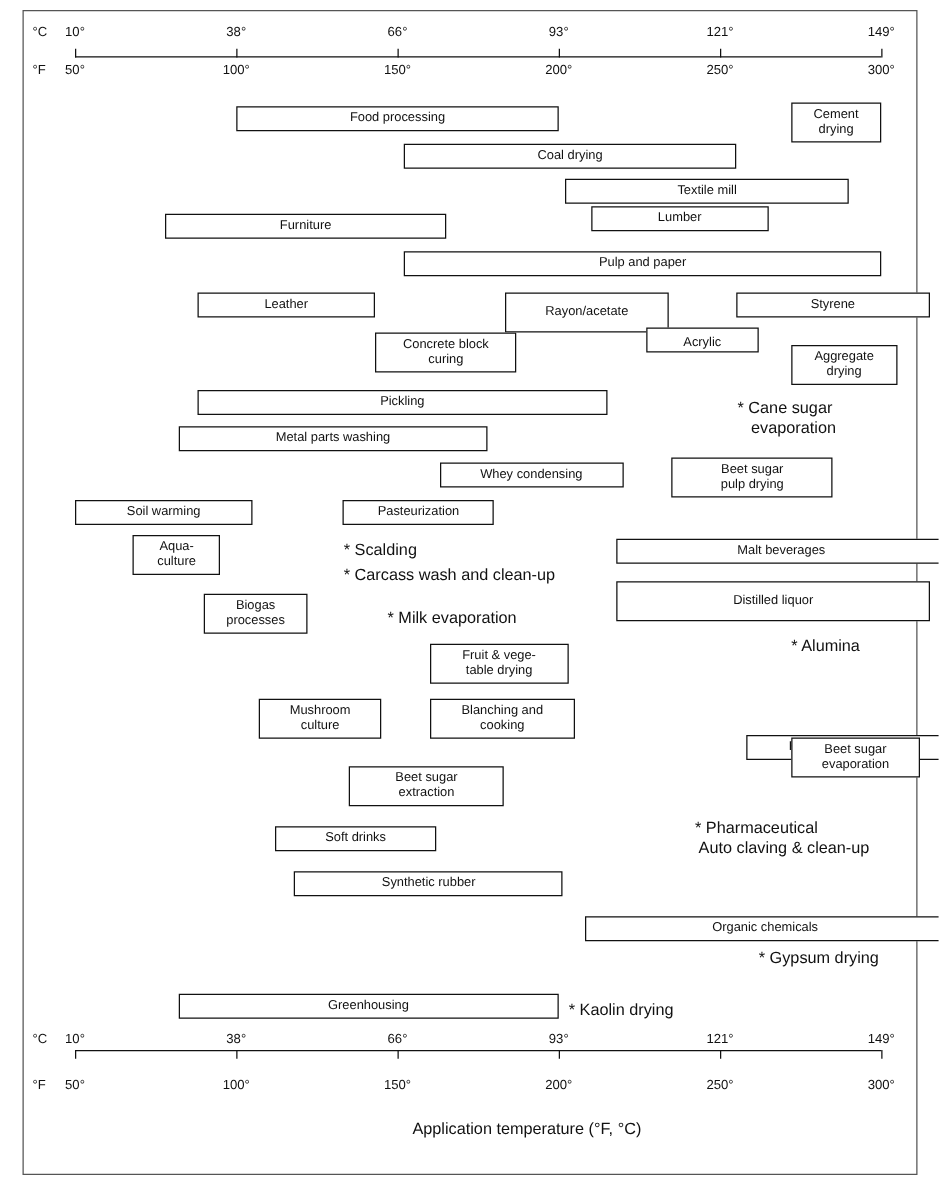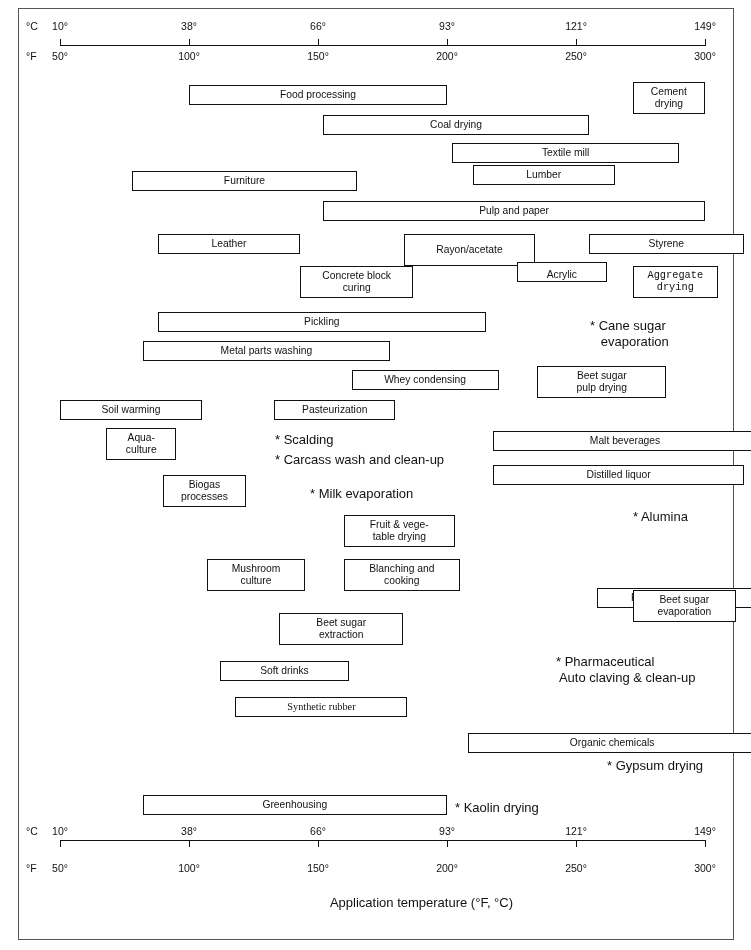--- a/index.html
+++ b/index.html
@@ -152,21 +152,21 @@
     </div>
     <div class="bar" style="left: 588.9px; top: 234px; width: 154.8px; height: 20px;">
       <span>Styrene</span>
     </div>
     <div class="bar" style="left: 299.94px; top: 266px; width: 113.52px; height: 32px;">
       <span>Concrete block<br>curing</span>
     </div>
     <div class="bar" style="left: 516.66px; top: 262px; width: 90.3px; height: 20px; align-items: flex-end;">
       <span>Acrylic</span>
     </div>
-    <div class="bar" style="left: 632.76px; top: 266px; width: 85.14px; height: 32px; font-family: Liberation Mono, monospace;">
+    <div class="bar" style="left: 632.76px; top: 276px; width: 85.14px; height: 32px;">
       <span>Aggregate<br>drying</span>
     </div>
     <div class="bar" style="left: 158.04px; top: 312px; width: 327.66px; height: 20px;">
       <span>Pickling</span>
     </div>
     <div class="bar" style="left: 142.56px; top: 341px; width: 247.68px; height: 20px;">
       <span>Metal parts washing</span>
     </div>
     <div class="bar" style="left: 351.54px; top: 370px; width: 147.06px; height: 20px;">
       <span>Whey condensing</span>
@@ -179,21 +179,21 @@
     </div>
     <div class="bar" style="left: 274.14px; top: 400px; width: 121.26px; height: 20px;">
       <span>Pasteurization</span>
     </div>
     <div class="bar" style="left: 106.44px; top: 428px; width: 69.66px; height: 32px;">
       <span>Aqua-<br>culture</span>
     </div>
     <div class="bar" style="left: 493.44px; top: 431px; width: 263.16px; height: 20px;">
       <span>Malt beverages</span>
     </div>
-    <div class="bar" style="left: 493.44px; top: 465px; width: 250.26px; height: 20px;">
+    <div class="bar" style="left: 493.44px; top: 465px; width: 250.26px; height: 32px;">
       <span>Distilled liquor</span>
     </div>
     <div class="bar" style="left: 163.2px; top: 475px; width: 82.56px; height: 32px;">
       <span>Biogas<br>processes</span>
     </div>
     <div class="bar" style="left: 343.8px; top: 515px; width: 110.94px; height: 32px;">
       <span>Fruit &amp; vege-<br>table drying</span>
     </div>
     <div class="bar" style="left: 207.06px; top: 559px; width: 98.04px; height: 32px;">
       <span>Mushroom<br>culture</span>
@@ -206,21 +206,21 @@
     </div>
     <div class="bar" style="left: 632.76px; top: 590px; width: 103.2px; height: 32px;">
       <span>Beet sugar<br>evaporation</span>
     </div>
     <div class="bar" style="left: 279.3px; top: 613px; width: 123.84px; height: 32px;">
       <span>Beet sugar<br>extraction</span>
     </div>
     <div class="bar" style="left: 219.96px; top: 661px; width: 129px; height: 20px;">
       <span>Soft drinks</span>
     </div>
-    <div class="bar" style="left: 235.44px; top: 697px; width: 172px; height: 20px; font-family: Liberation Serif, serif;">
+    <div class="bar" style="left: 235.44px; top: 697px; width: 215px; height: 20px;">
       <span>Synthetic rubber</span>
     </div>
     <div class="bar" style="left: 467.64px; top: 733px; width: 288.96px; height: 20px;">
       <span>Organic chemicals</span>
     </div>
     <div class="bar" style="left: 142.56px; top: 795px; width: 304.44px; height: 20px;">
       <span>Greenhousing</span>
     </div>
     <div class="note" style="left: 590px; top: 318px;">* Cane sugar
    evaporation</div>

